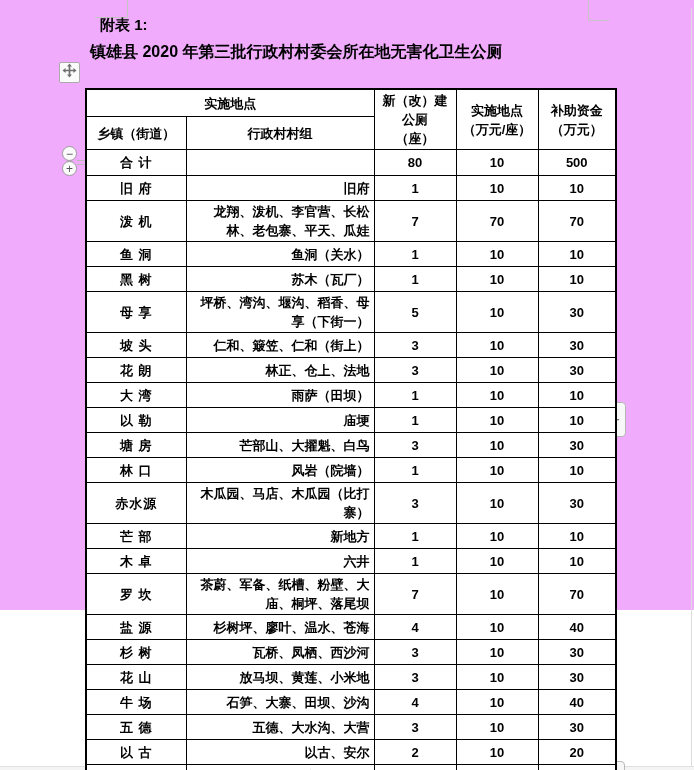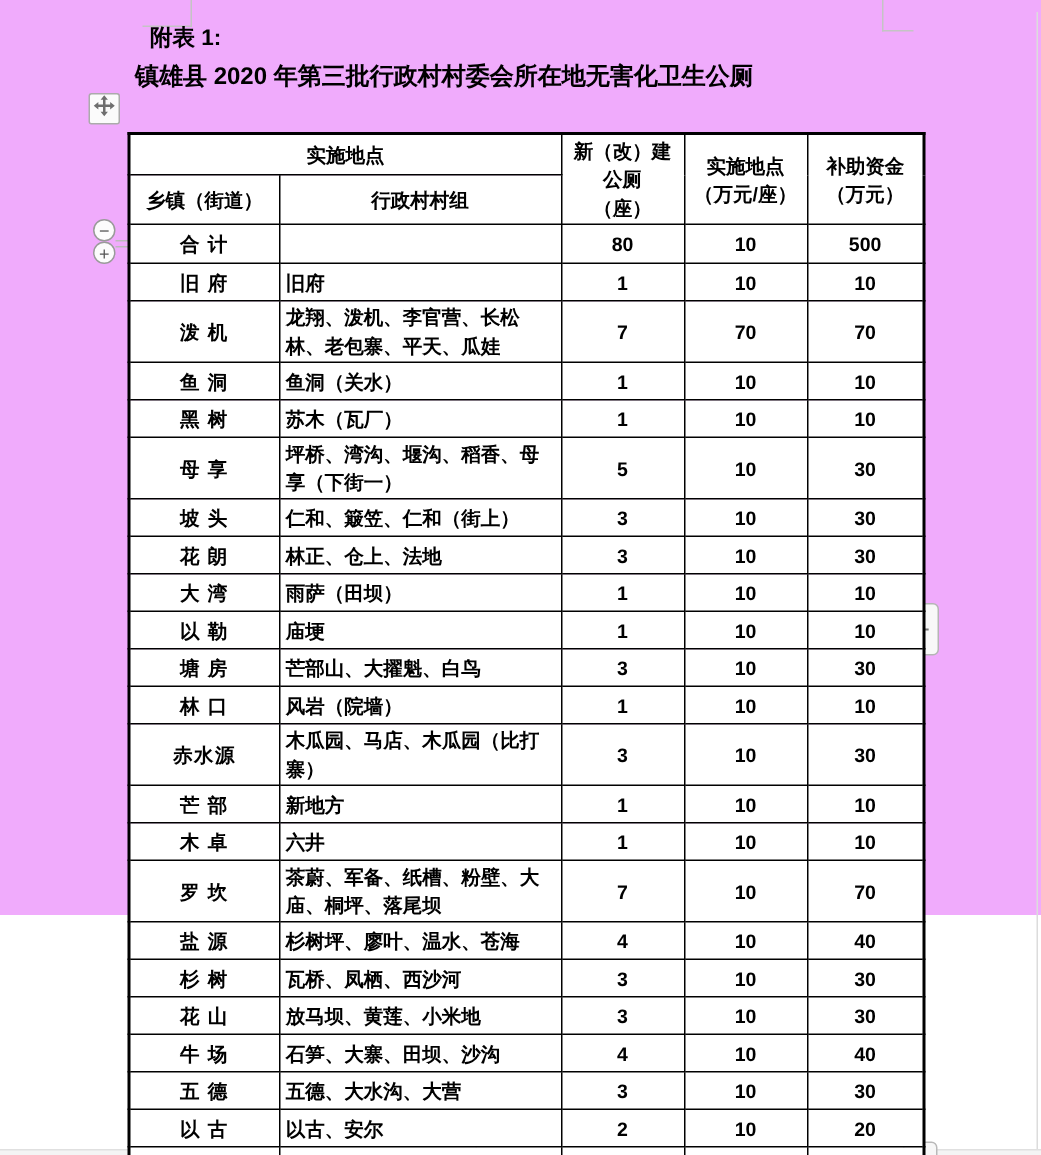--- a/index.html
+++ b/index.html
@@ -24,21 +24,21 @@
   .title { position: absolute; left: 90px; top: 40px; width: 560px; text-align: left;
     font-size: 16px; font-weight: bold; color: #000; line-height: 24px; }
 
   
   .doc-table { position: absolute; left: 85px; top: 88px; width: 530px;
     border-collapse: collapse; table-layout: fixed; }
   .doc-table td, .doc-table th { border: 1px solid #000; font-weight: bold; color: #000;
     font-size: 13px; line-height: 19px; padding: 1px 4px; background: #fff; }
   .doc-table { border: 2px solid #000; }
   .c-center { text-align: center; }
-  .c-left { text-align: left; }
+  .c-left { text-align: right; }
   .prewrap { white-space: pre-line; }
   tr.hdr1 { height: 24px; }
   tr.hdr2 { height: 28px; }
   tr.total-row td { height: 26px; }
   tr.data-row td { height: 25px; }
   .township { letter-spacing: 1px; margin-top: 48px; }
 
   
   .move-handle { position: absolute; left: 59px; top: 62px; width: 21px; height: 21px;
     border: 1px solid #ababab; border-radius: 2px; background: #fbfbfb;

